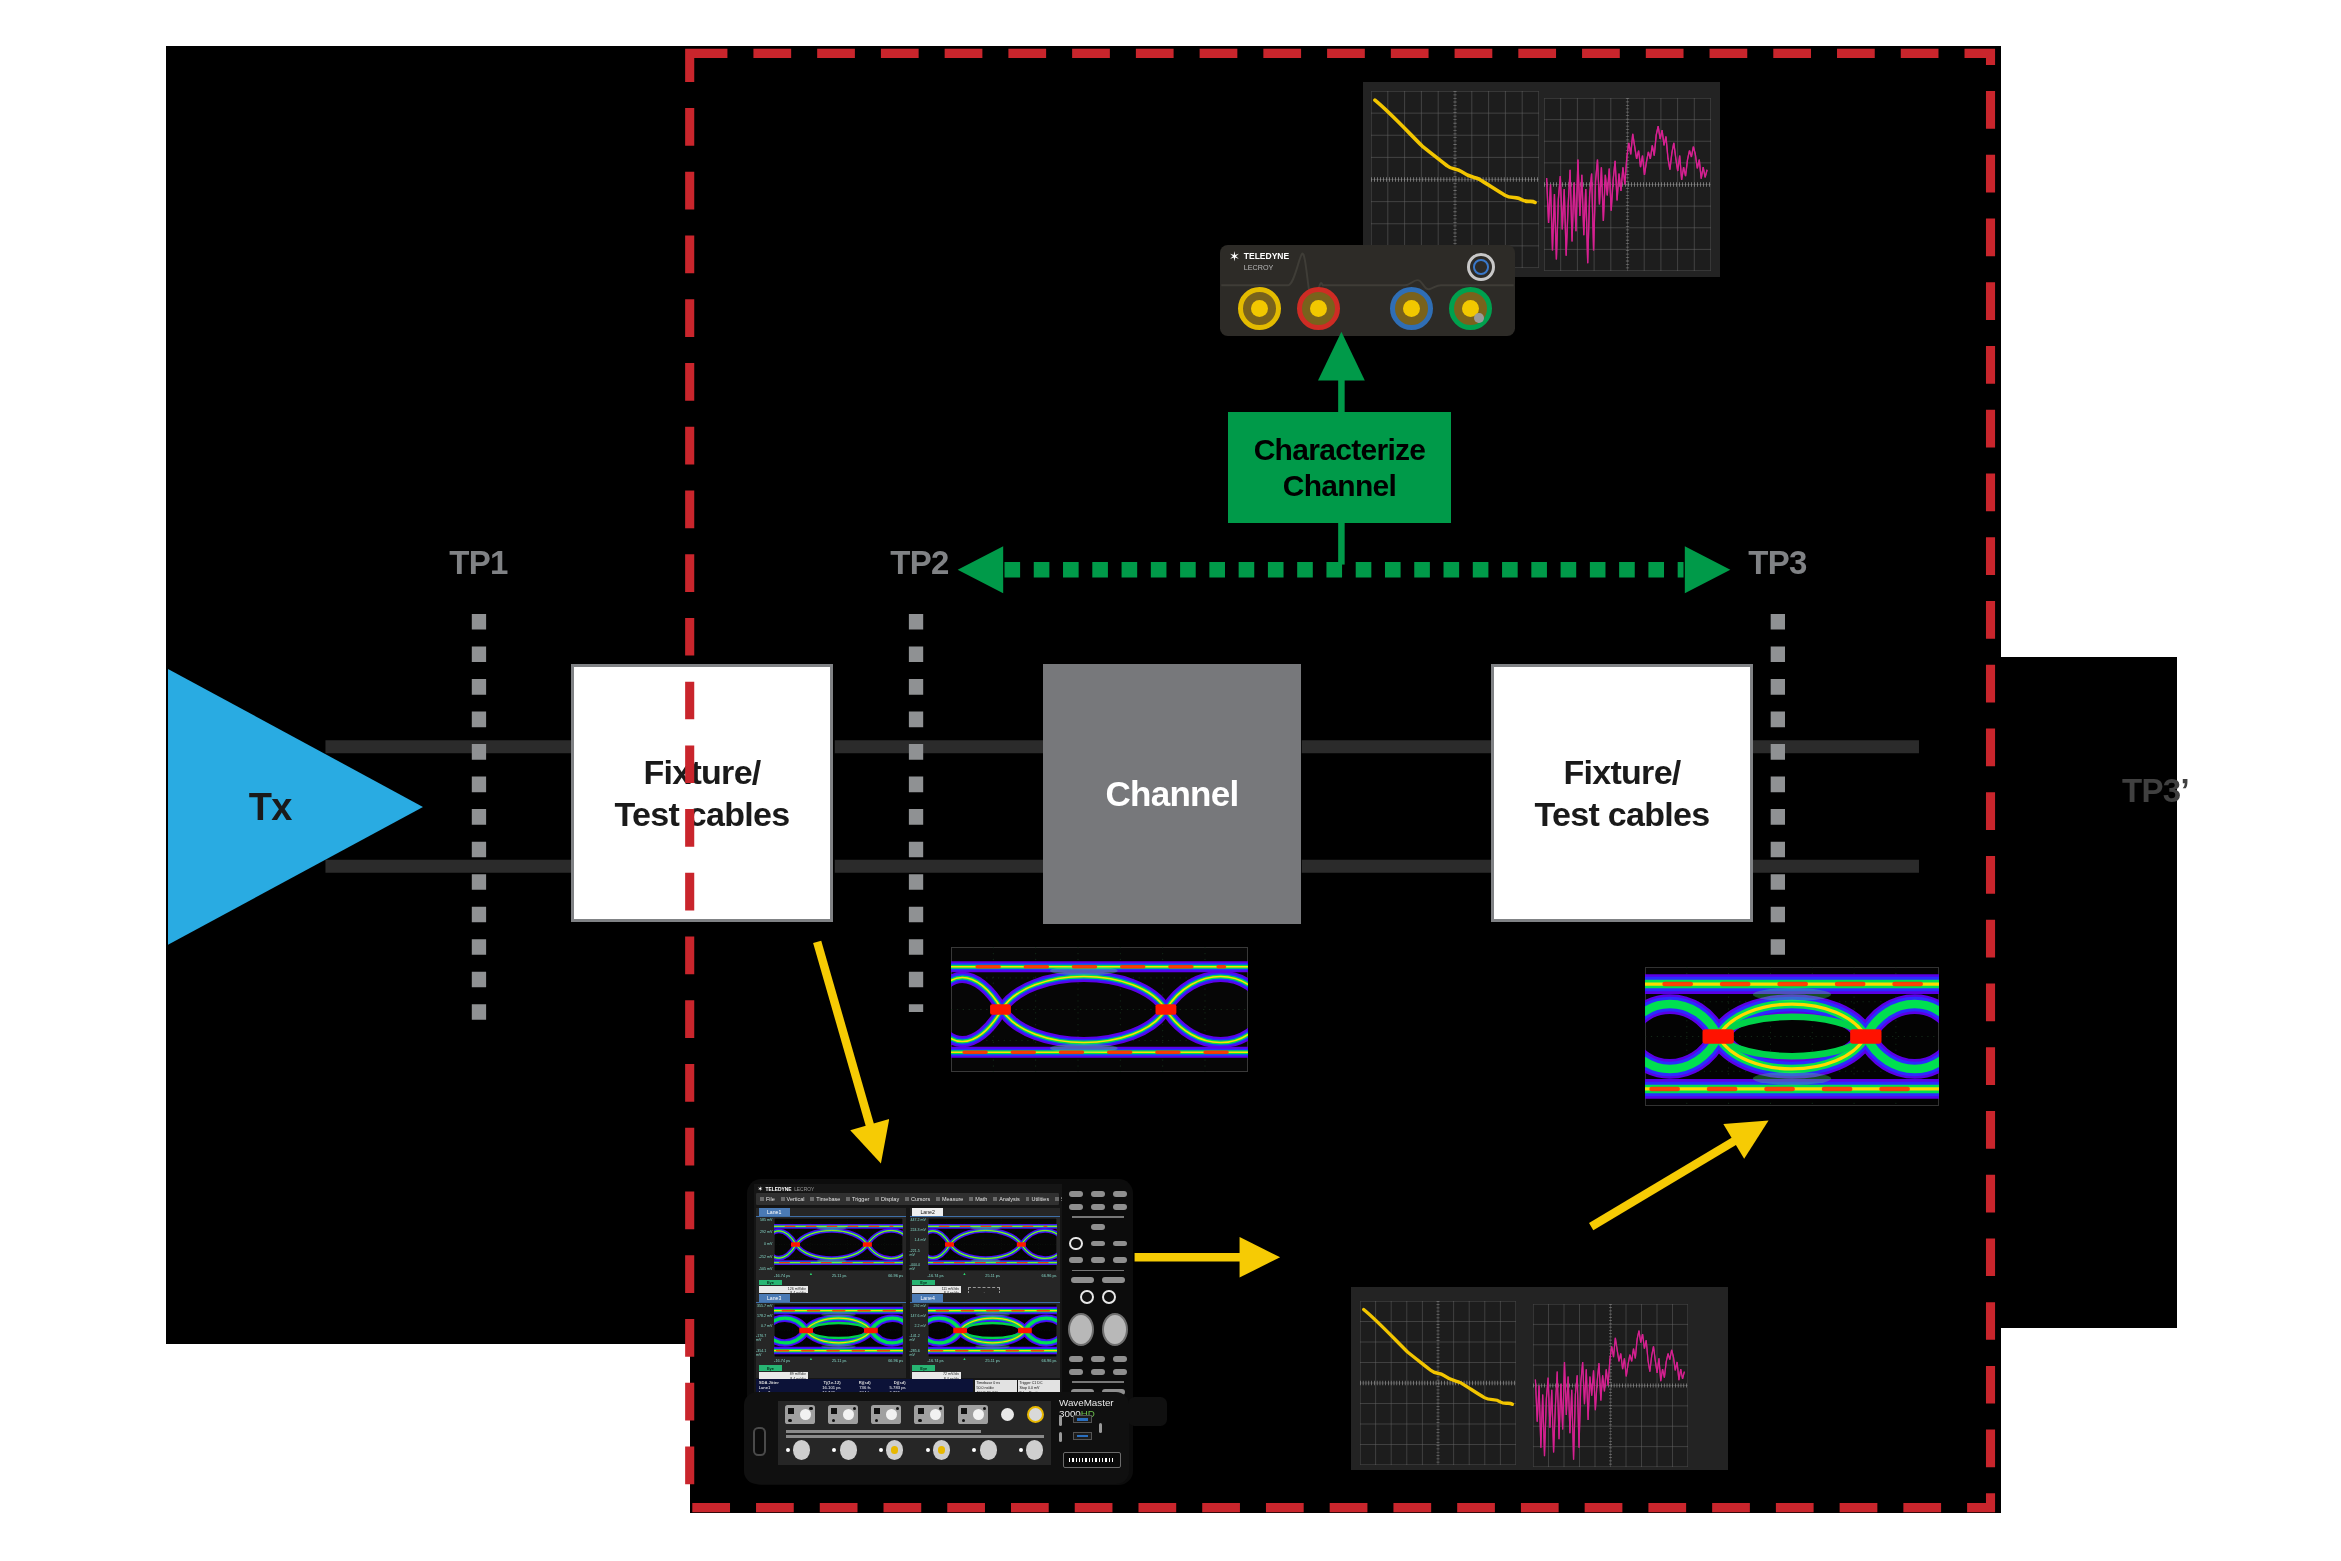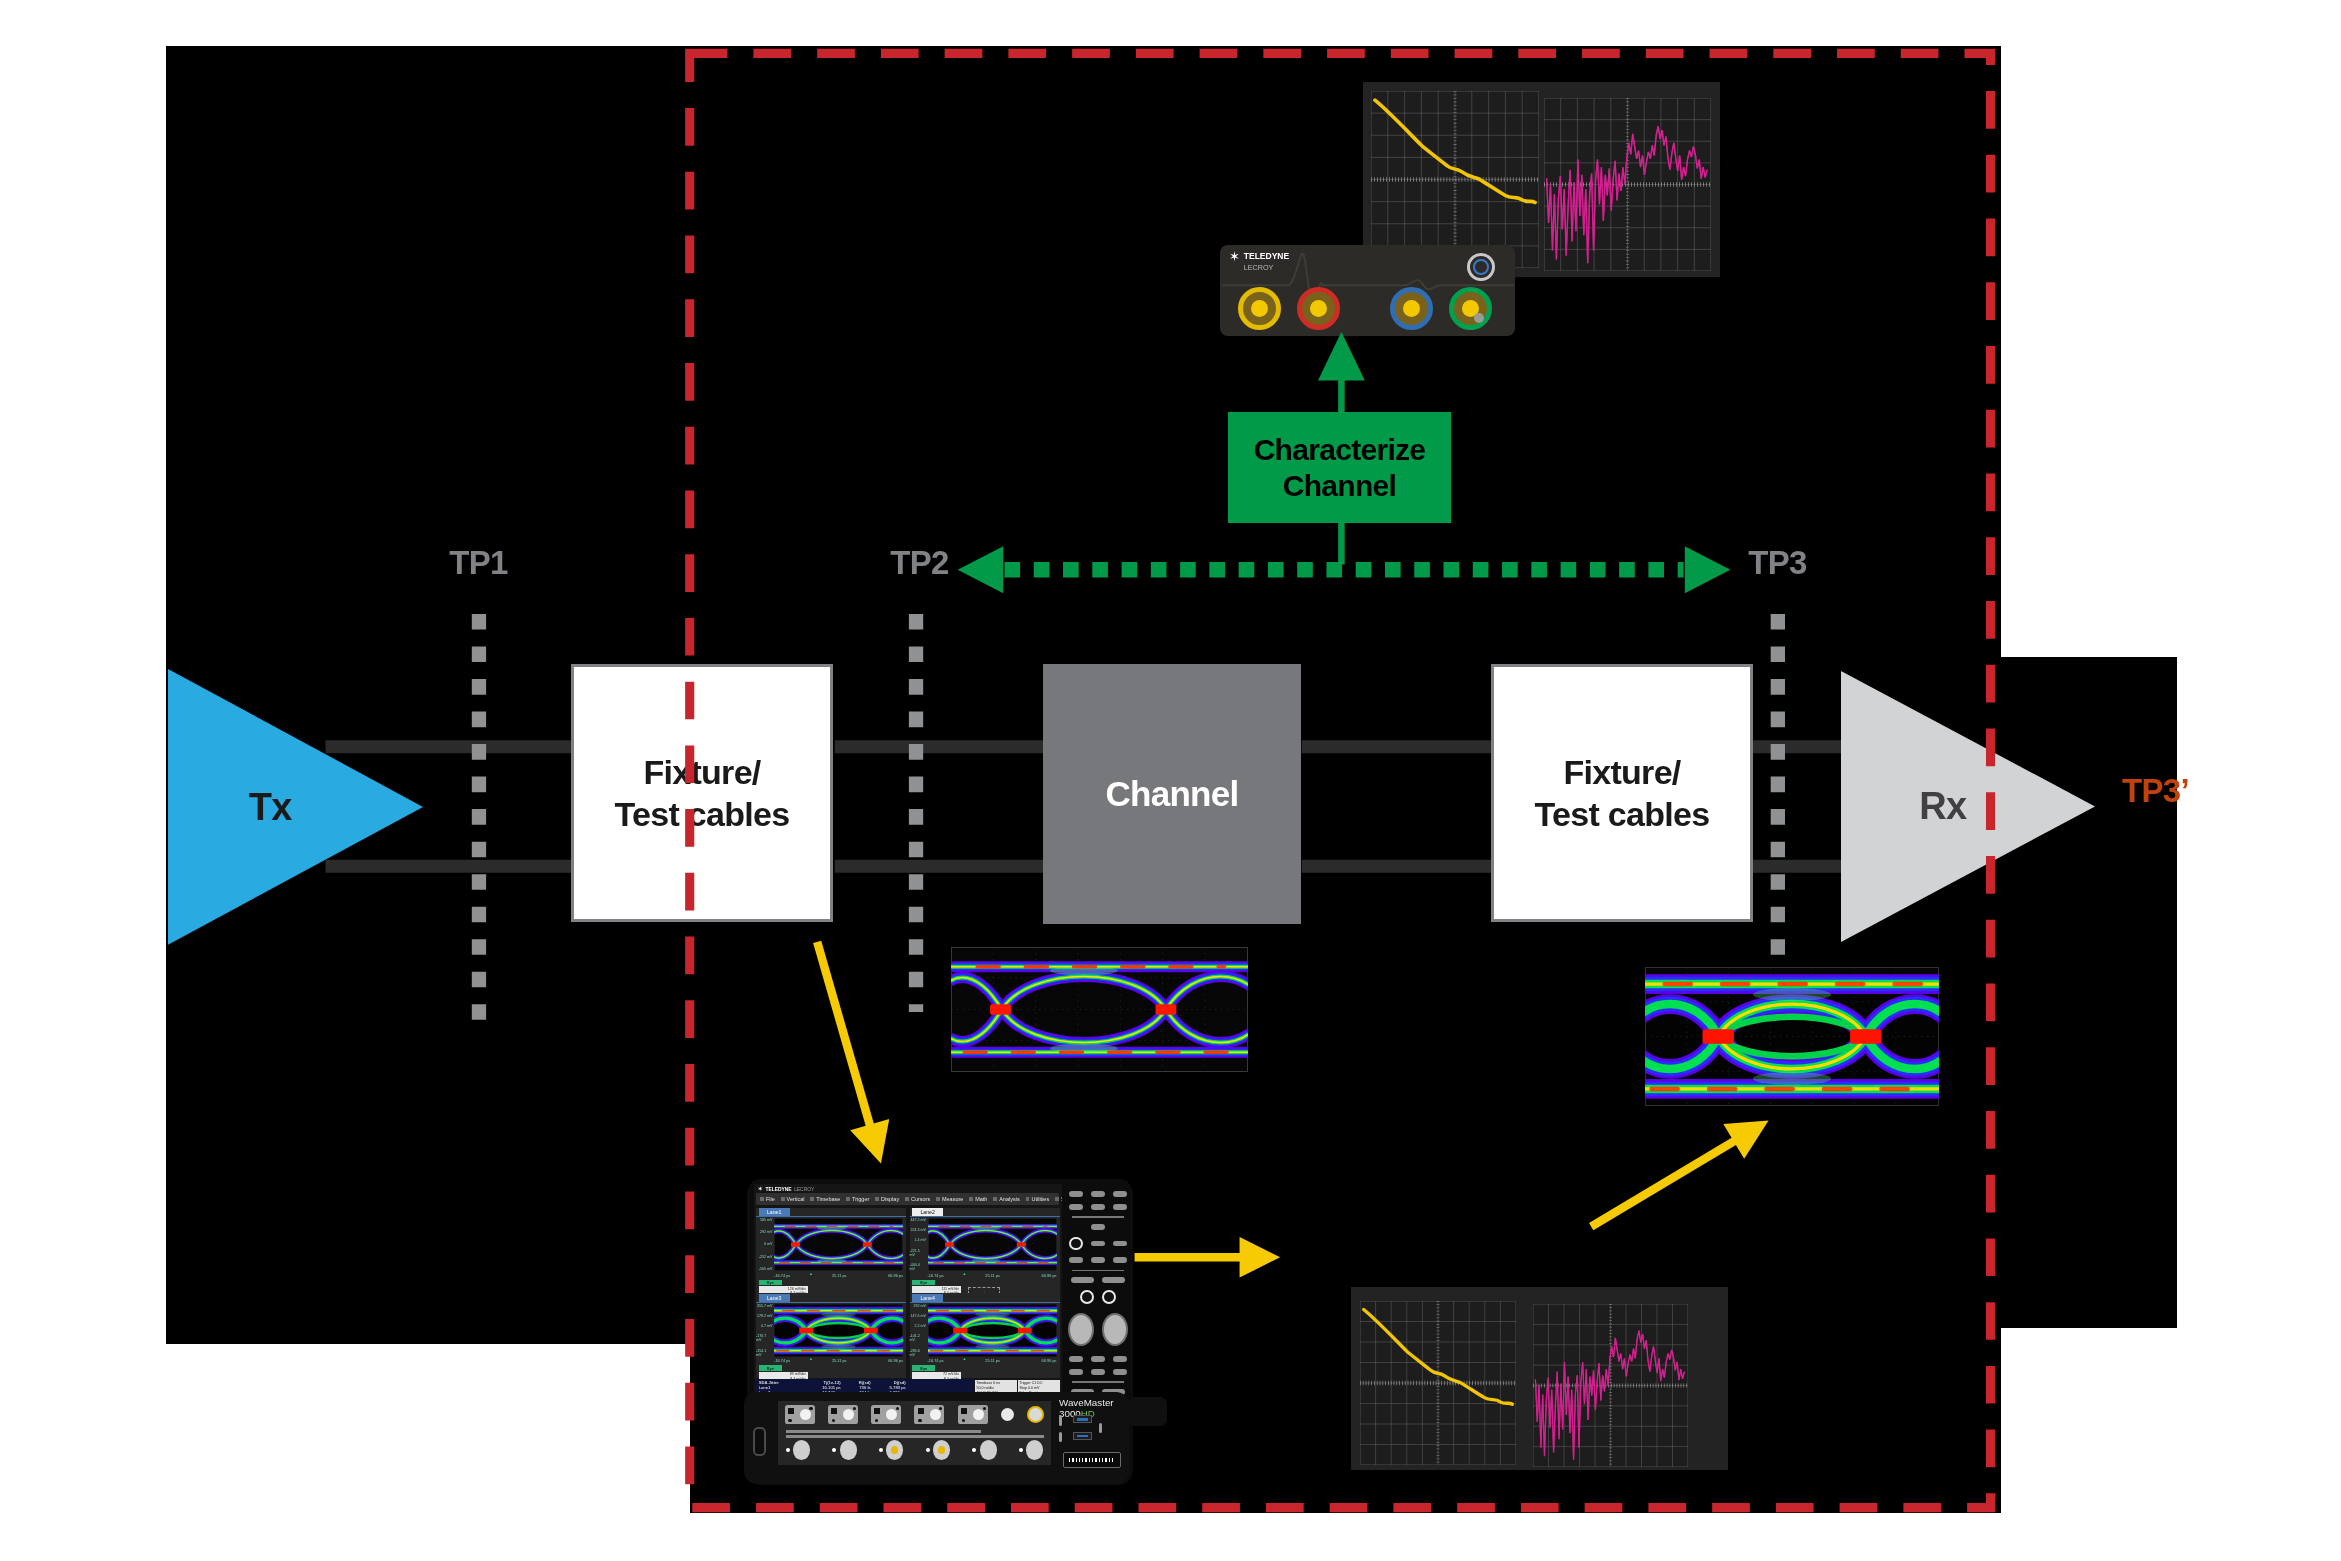--- a/index.html
+++ b/index.html
@@ -247,21 +247,21 @@
     <g stroke="#8f9193" stroke-width="22" stroke-dasharray="24 26">
       <line x1="736" y1="944" x2="736" y2="1590"></line>
       <line x1="1408" y1="944" x2="1408" y2="1556"></line>
       <line x1="2733" y1="944" x2="2733" y2="1486"></line>
     </g>
   </svg>
 
   <div class="tplabel" style="left:433px;top:544px;width:91px;">TP1</div>
   <div class="tplabel" style="left:874px;top:544px;width:91px;">TP2</div>
   <div class="tplabel" style="left:1732px;top:544px;width:91px;">TP3</div>
-  <div class="tplabel" style="left:2100px;top:772px;width:111px;color:#c2410c;">TP3’</div>
+  <div class="tplabel" style="left:2100px;top:772px;width:111px;color:#404040;">TP3’</div>
 
   <div class="tri" style="left:168px;top:669px;width:255px;height:276px;">
     <svg class="tri-shape" viewBox="0 0 392 424" preserveAspectRatio="none">
       <polygon points="0,0 392,212 0,424" fill="#29ABE2"></polygon>
     </svg>
     <div class="bl" style="color:#1a1a1a;">Tx</div>
   </div>
 
   <div class="wbox" style="left:571px;top:664px;width:256px;height:252px;">
     <div class="bl">Fixture/</div>
@@ -270,26 +270,20 @@
 
   <div class="gbox" style="left:1043px;top:664px;width:258px;height:260px;">
     <div class="bl">Channel</div>
   </div>
 
   <div class="wbox" style="left:1491px;top:664px;width:256px;height:252px;">
     <div class="bl">Fixture/</div>
     <div class="bl">Test cables</div>
   </div>
 
-  <div class="tri" style="left:1841px;top:671px;width:254px;height:271px;">
-    <svg class="tri-shape" viewBox="0 0 390 416" preserveAspectRatio="none">
-      <polygon points="0,0 390,208 0,416" fill="#D1D3D4"></polygon>
-    </svg>
-    <div class="bl" style="color:#414042;">Rx</div>
-  </div>
 
   <div class="sparam-panel" style="left:1363px;top:82px;width:357px;height:195px;">
     <svg class="abs" style="left:7.8px;top:9px;width:168px;height:177px;" viewBox="0 0 256 270" preserveAspectRatio="none">
         <use href="#spY"></use>
       </svg>
     <svg class="abs" style="left:181px;top:15.6px;width:167px;height:173px;" viewBox="0 0 256 270" preserveAspectRatio="none">
         <use href="#spM"></use>
       </svg>
   </div>
 

